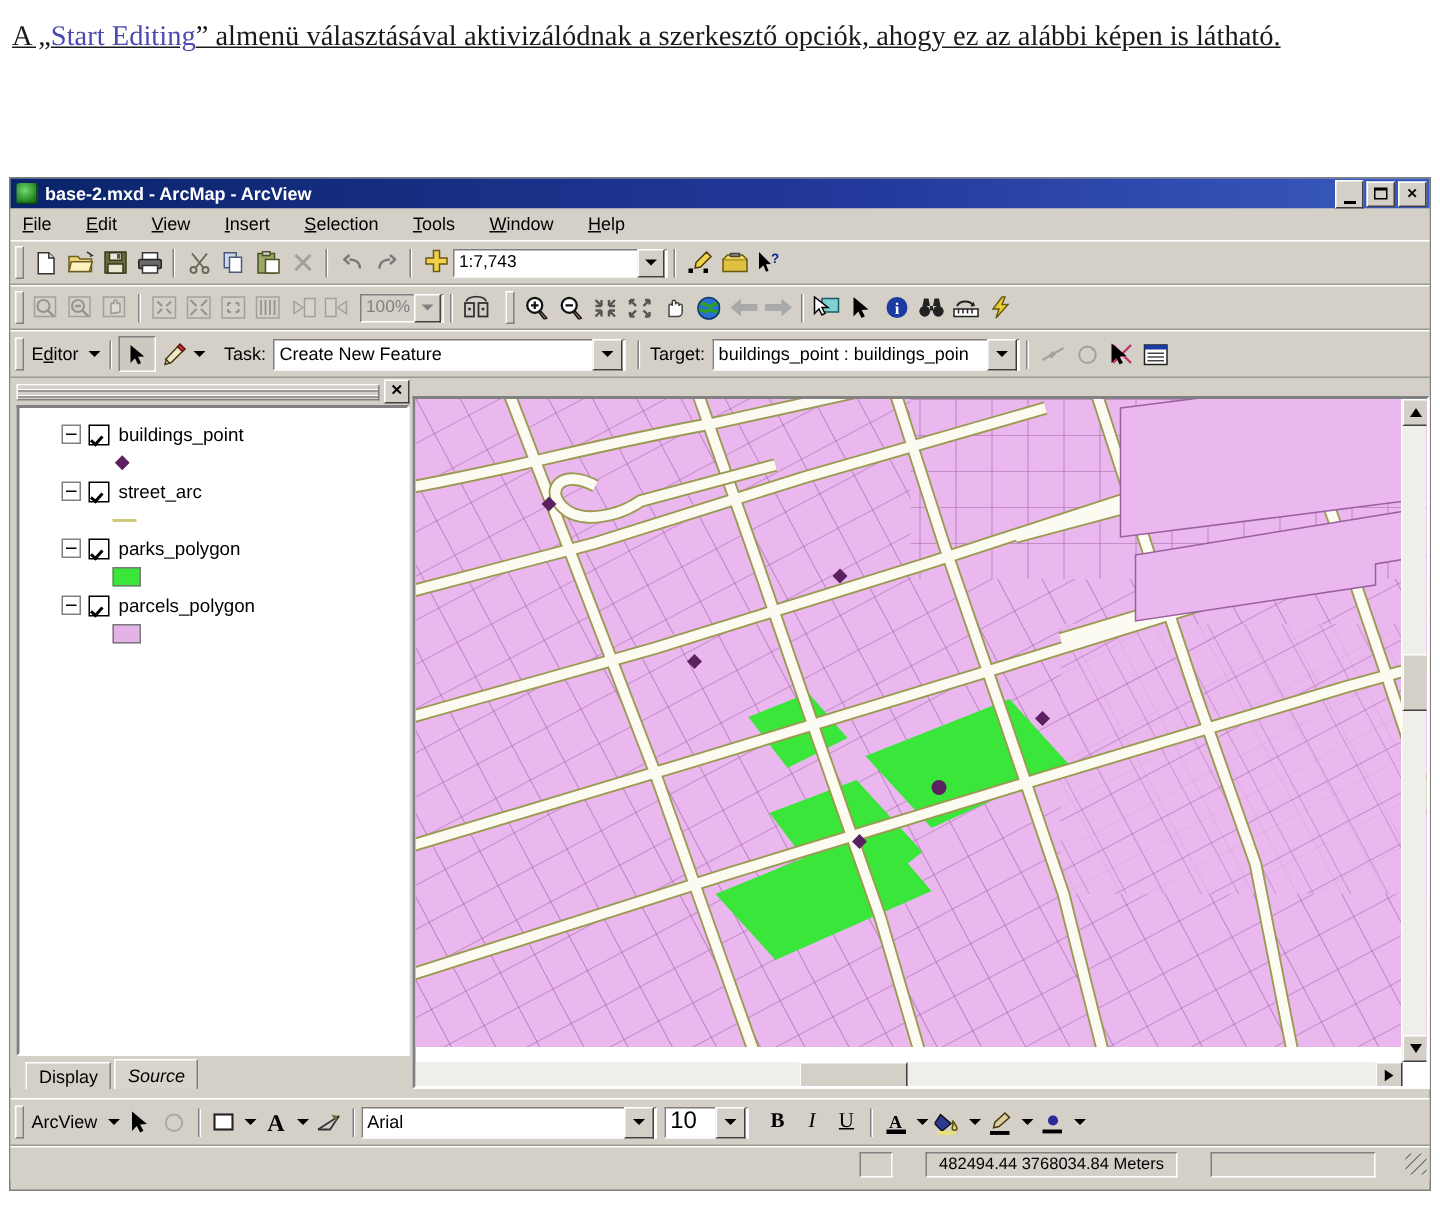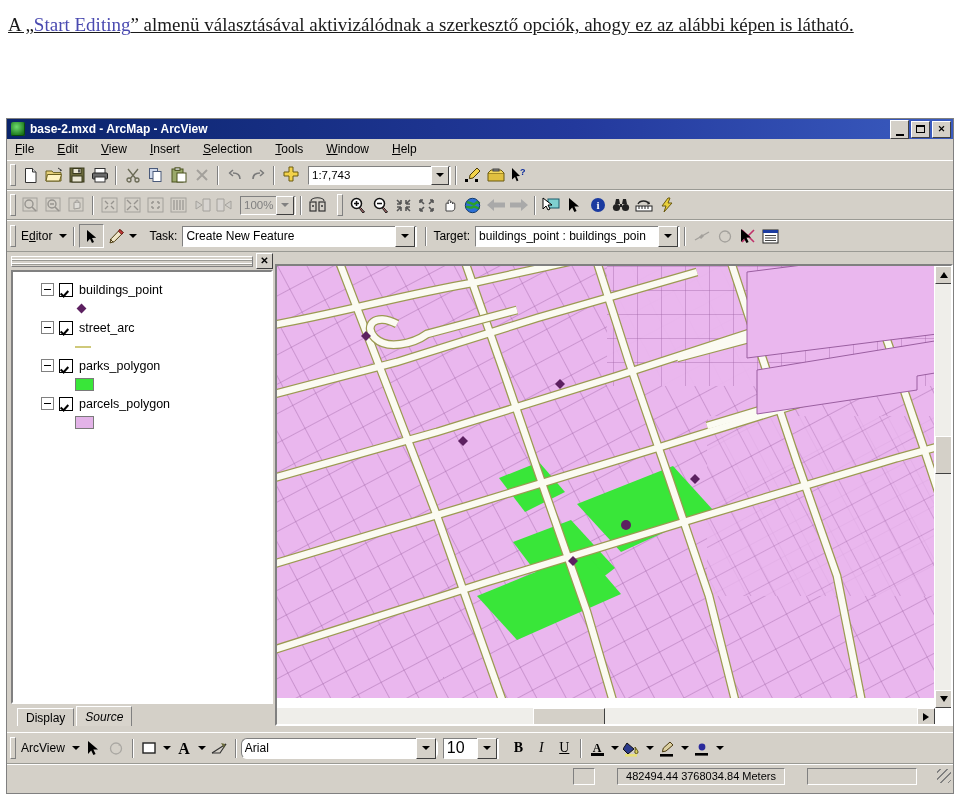--- a/index.html
+++ b/index.html
@@ -255,21 +255,21 @@
       </div>
 
       <div class="sep"></div>
 
       <div class="tbtn">
         <svg width="18" height="18" viewBox="0 0 18 18">
             <path d="M7 1h4v5h5v4h-5v5H7v-5H2V6h5z" fill="#f2d24b" stroke="#6a5a10"></path>
           </svg>
       </div>
 
-      <div class="combo" style="width:143px;margin-left:6px;">
+      <div class="combo" style="width:143px;">
         <div class="ctext">1:7,743</div>
         <div class="carrow">
             <div class="tri"></div>
           </div>
       </div>
 
       <div class="sep"></div>
 
       <div class="tbtn">
         <svg width="17" height="17" viewBox="0 0 17 17">
@@ -751,21 +751,21 @@
       <div class="tbtn">
         <svg width="18" height="15" viewBox="0 0 18 15">
             <path d="M2 12L16 3" stroke="#333" stroke-width="1.2"></path>
             <path d="M2 12h8l6-9" fill="none" stroke="#333" stroke-width="1.2"></path>
             <path d="M11 2l4 1-1 4z" fill="#6a6a3a"></path>
           </svg>
       </div>
 
       <div class="sep"></div>
 
-      <div class="combo" style="width:197px;height:21px;border-radius:6px;">
+      <div class="combo" style="width:197px;height:21px;">
         <div class="ctext" style="font-size:12px;">Arial</div>
         <div class="carrow" style="height:19px;width:18px;">
             <div class="tri"></div>
           </div>
       </div>
       <div class="combo" style="width:56px;height:21px;margin-left:5px;">
         <div class="ctext" style="font-size:16px;">10</div>
         <div class="carrow" style="height:19px;width:18px;">
             <div class="tri"></div>
           </div>

